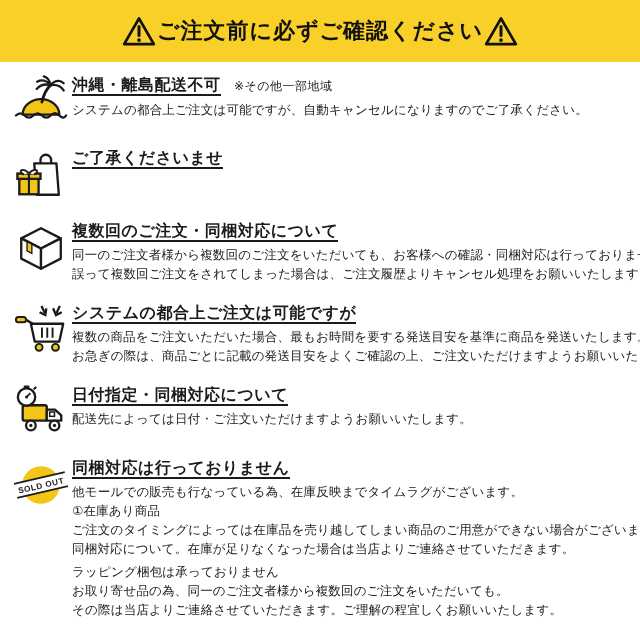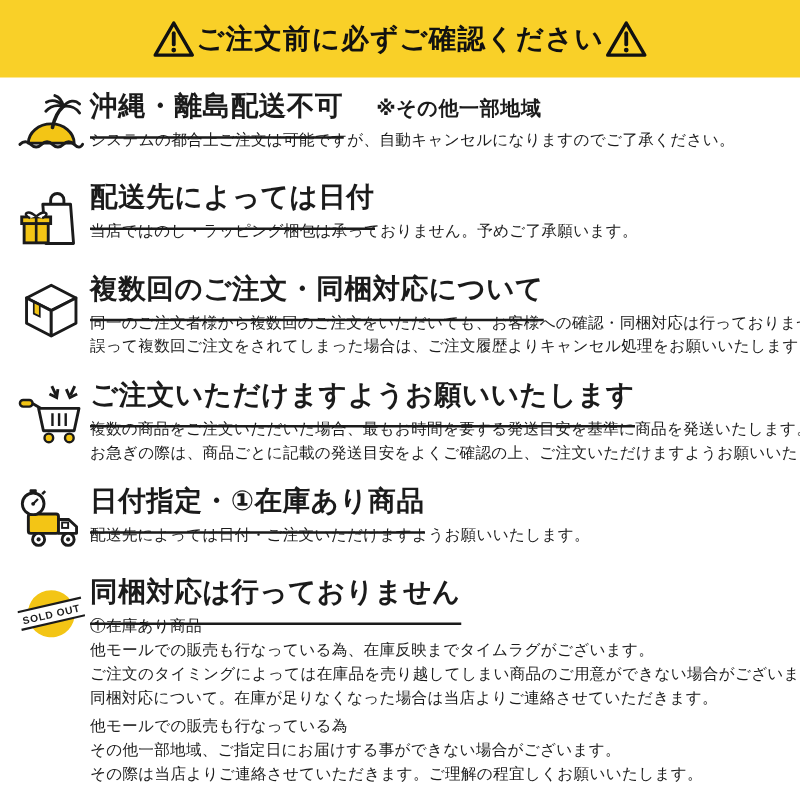--- a/index.html
+++ b/index.html
@@ -29,38 +29,37 @@
   .icon-cell {
     flex: 0 0 62px;
     display: flex;
     justify-content: center;
     align-items: flex-start;
     padding-top: 1px;
   }
   .text-cell { flex: 1; min-width: 0; }
   .title-row { line-height: 22px; margin-bottom: 4px; white-space: nowrap; }
   .sec-title {
-    font-size: 22px;
+    font-size: 16px;
     font-weight: 700;
     letter-spacing: 0.5px;
     border-bottom: 2px solid #1b1b1b;
-    padding-bottom: 12px;
+    padding-bottom: 1px;
   }
   .sec-note {
-    font-size: 16px;
-    font-weight: 700;
-    margin-left: 22px;
+    font-size: 12px;
+    font-weight: 400;
+    margin-left: 9px;
     letter-spacing: 0.5px;
   }
   .line {
     font-size: 12.5px;
     line-height: 19px;
     letter-spacing: 0.2px;
     white-space: nowrap;
-    font-family: Liberation Serif, serif;
   }
   .para + .para { margin-top: 4px; }
   .icon-svg { display: block; }
 </style>
 </head>
 <body>
 
 <header class="banner">
   <span>
     <svg class="warn-svg" width="36" height="33" viewBox="0 0 40 36">
@@ -110,23 +109,22 @@
         <path d="M27.5 16 V12.5 a5.5 5.5 0 0 1 11 0 V16" fill="none" stroke="#1b1b1b" stroke-width="2.4"></path>
         <rect x="5.5" y="31.5" width="20" height="16.5" fill="#F3C515" stroke="#1b1b1b" stroke-width="2.4"></rect>
         <rect x="3.5" y="26.5" width="24" height="5.5" fill="#F3C515" stroke="#1b1b1b" stroke-width="2.4"></rect>
         <line x1="15.5" y1="26.5" x2="15.5" y2="48" stroke="#1b1b1b" stroke-width="2.2"></line>
         <path d="M15.5 26 c-7.5 -6.5 -12 -1.5 -5 1.5" fill="#fff" stroke="#1b1b1b" stroke-width="2"></path>
         <path d="M15.5 26 c7.5 -6.5 12 -1.5 5 1.5" fill="#fff" stroke="#1b1b1b" stroke-width="2"></path>
       </svg>
     </div>
     <div class="text-cell">
       <div class="title-row">
-        <span class="sec-title">配送先によっては日付</span>
-      </div>
-      <div class="line">当店ではのし・ラッピング梱包は承っておりません。予めご了承願います。</div>
+        <span class="sec-title">ご了承くださいませ</span>
+      </div>
     </div>
   </section>
 
   <section class="section">
     <div class="icon-cell">
       <svg class="icon-svg" width="54" height="54" viewBox="0 0 56 56">
         <polygon points="28,7.5 48.5,18 28,28.5 7.5,18" fill="#fff" stroke="#1b1b1b" stroke-width="2.4" stroke-linejoin="round"></polygon>
         <polygon points="7.5,18 28,28.5 28,49.5 7.5,39" fill="#fff" stroke="#1b1b1b" stroke-width="2.4" stroke-linejoin="round"></polygon>
         <polygon points="48.5,18 28,28.5 28,49.5 48.5,39" fill="#fff" stroke="#1b1b1b" stroke-width="2.4" stroke-linejoin="round"></polygon>
         <polygon points="13.5,21.5 18.5,24 18.5,33.5 13.5,31" fill="#F3C515" stroke="#1b1b1b" stroke-width="1.4"></polygon>
@@ -153,21 +151,21 @@
         <circle cx="26" cy="46" r="3.6" fill="#F3C515" stroke="#1b1b1b" stroke-width="2"></circle>
         <circle cx="43" cy="46" r="3.6" fill="#F3C515" stroke="#1b1b1b" stroke-width="2"></circle>
         <path d="M28.5 3 L32 10.5" fill="none" stroke="#1b1b1b" stroke-width="2.4"></path>
         <path d="M26.5 9.5 L32.5 12.5 L33.5 5.5" fill="none" stroke="#1b1b1b" stroke-width="2.4"></path>
         <path d="M47.5 3 L44 10.5" fill="none" stroke="#1b1b1b" stroke-width="2.4"></path>
         <path d="M40.5 5.5 L43.5 12.5 L49.5 9.5" fill="none" stroke="#1b1b1b" stroke-width="2.4"></path>
       </svg>
     </div>
     <div class="text-cell">
       <div class="title-row">
-        <span class="sec-title">ご注文いただけますようお願いいたします</span>
+        <span class="sec-title">システムの都合上ご注文は可能ですが</span>
       </div>
       <div class="line">複数の商品をご注文いただいた場合、最もお時間を要する発送目安を基準に商品を発送いたします。</div>
       <div class="line">お急ぎの際は、商品ごとに記載の発送目安をよくご確認の上、ご注文いただけますようお願いいたします。</div>
     </div>
   </section>
 
   <section class="section">
     <div class="icon-cell">
       <svg class="icon-svg" width="54" height="54" viewBox="0 0 56 56">
         <rect x="9" y="21" width="25" height="16" rx="2" fill="#F3C515" stroke="#1b1b1b" stroke-width="2.4"></rect>
@@ -179,21 +177,21 @@
         <circle cx="42" cy="42" r="1.7" fill="#1b1b1b"></circle>
         <circle cx="13" cy="12.5" r="9" fill="#fff" stroke="#1b1b1b" stroke-width="2.4"></circle>
         <circle cx="13" cy="12.5" r="1.6" fill="#1b1b1b"></circle>
         <path d="M13 12.5 L17 8.5" stroke="#1b1b1b" stroke-width="1.8"></path>
         <rect x="10" y="0.5" width="6" height="2.8" rx="1" fill="#1b1b1b"></rect>
         <path d="M20.5 4.5 l2.5 -2.5" stroke="#1b1b1b" stroke-width="2.2"></path>
       </svg>
     </div>
     <div class="text-cell">
       <div class="title-row">
-        <span class="sec-title">日付指定・①在庫あり商品</span>
+        <span class="sec-title">日付指定・同梱対応について</span>
       </div>
       <div class="line">配送先によっては日付・ご注文いただけますようお願いいたします。</div>
     </div>
   </section>
 
   <section class="section">
     <div class="icon-cell">
       <svg class="icon-svg" width="54" height="54" viewBox="0 0 56 56">
         <g transform="rotate(-13 28 28)">
           <circle cx="28" cy="28" r="19.5" fill="#F3C515"></circle>
@@ -202,26 +200,26 @@
           <line x1="1" y1="35.5" x2="55" y2="35.5" stroke="#1b1b1b" stroke-width="1.8"></line>
           <text x="28" y="31.5" text-anchor="middle" font-size="8.5" font-weight="bold" fill="#1b1b1b" letter-spacing="0.6">SOLD OUT</text>
         </g>
       </svg>
     </div>
     <div class="text-cell">
       <div class="title-row">
         <span class="sec-title">同梱対応は行っておりません</span>
       </div>
       <div class="para">
+        <div class="line">他モールでの販売も行なっている為、在庫反映までタイムラグがございます。</div>
         <div class="line">①在庫あり商品</div>
-        <div class="line">他モールでの販売も行なっている為、在庫反映までタイムラグがございます。</div>
         <div class="line">ご注文のタイミングによっては在庫品を売り越してしまい商品のご用意ができない場合がございます。</div>
         <div class="line">同梱対応について。在庫が足りなくなった場合は当店よりご連絡させていただきます。</div>
       </div>
       <div class="para">
-        <div class="line">他モールでの販売も行なっている為</div>
-        <div class="line">その他一部地域、ご指定日にお届けする事ができない場合がございます。</div>
+        <div class="line">ラッピング梱包は承っておりません</div>
+        <div class="line">お取り寄せ品の為、同一のご注文者様から複数回のご注文をいただいても。</div>
         <div class="line">その際は当店よりご連絡させていただきます。ご理解の程宜しくお願いいたします。</div>
       </div>
     </div>
   </section>
 
 </main>
 
 </body></html>

